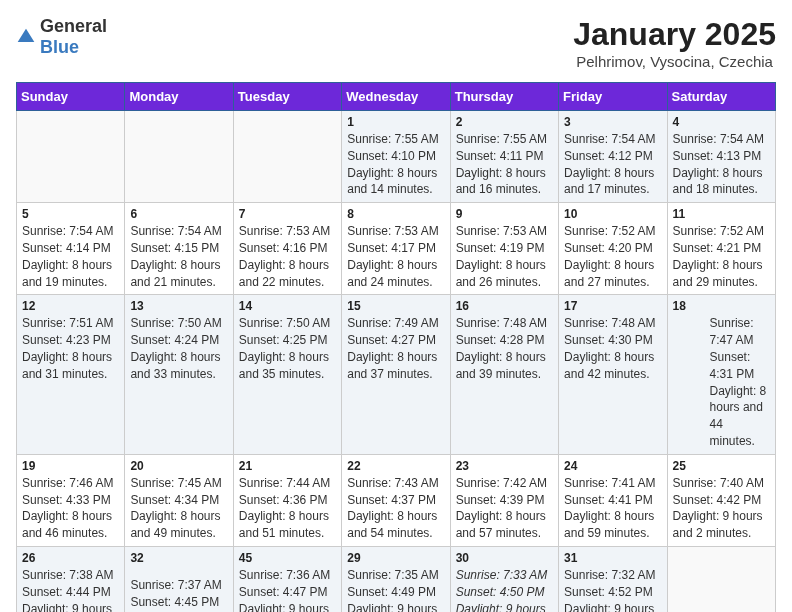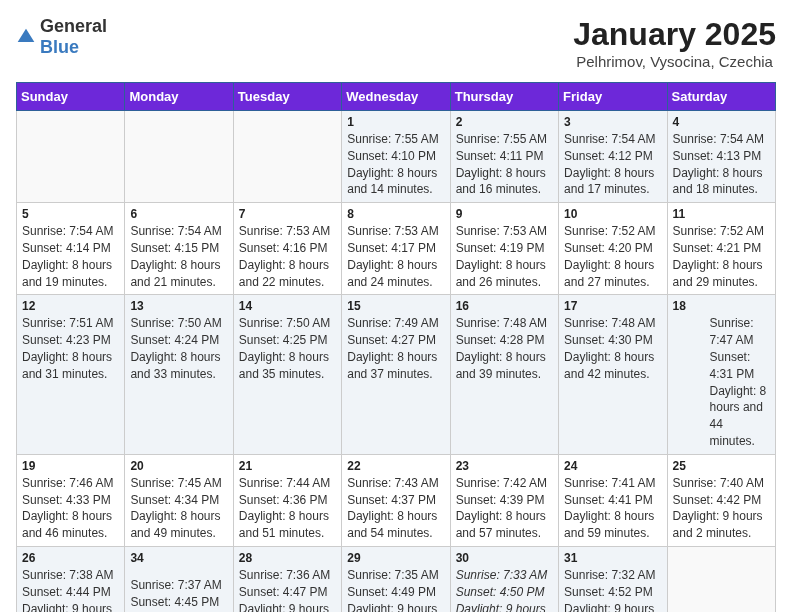--- a/index.html
+++ b/index.html
@@ -285,27 +285,27 @@
         </td>
       </tr>
       <tr>
         <td>
           <span class="day-num">26</span>
           <div class="day-info" style="white-space: pre-line;">Sunrise: 7:38 AM
 Sunset: 4:44 PM
 Daylight: 9 hours and 5 minutes.</div>
         </td>
         <td>
-          <span class="day-num">34</span>
+          <span class="day-num">32</span>
           <div class="day-info" style="white-space: pre-line; margin-top: 12px;">Sunrise: 7:37 AM
 Sunset: 4:45 PM
 Daylight: 9 hours and 8 minutes.</div>
         </td>
         <td>
-          <span class="day-num">28</span>
+          <span class="day-num">45</span>
           <div class="day-info" style="white-space: pre-line;">Sunrise: 7:36 AM
 Sunset: 4:47 PM
 Daylight: 9 hours and 11 minutes.</div>
         </td>
         <td>
           <span class="day-num">29</span>
           <div class="day-info" style="white-space: pre-line;">Sunrise: 7:35 AM
 Sunset: 4:49 PM
 Daylight: 9 hours and 14 minutes.</div>
         </td>

